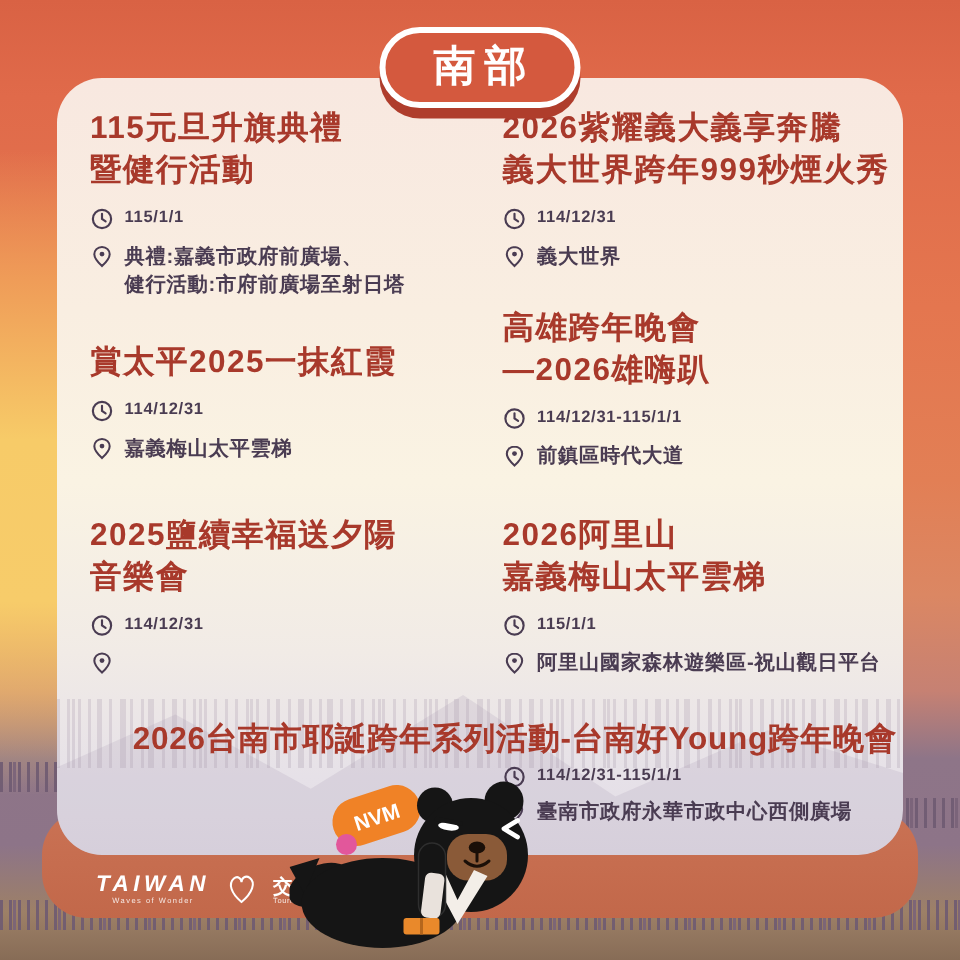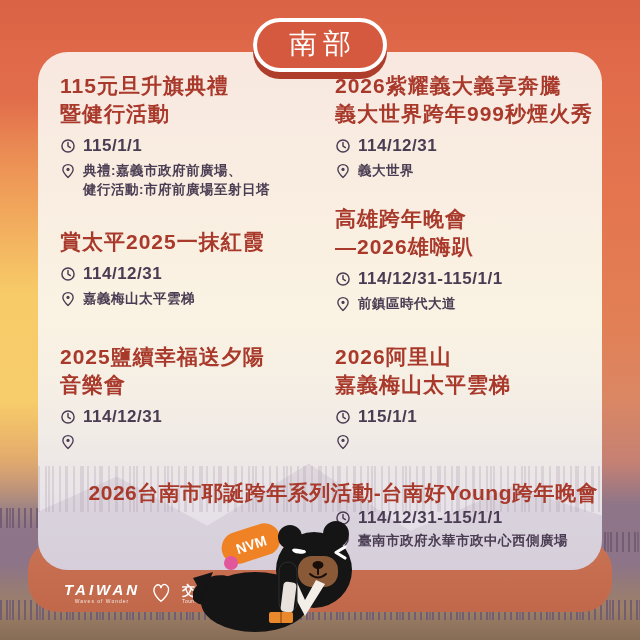--- a/index.html
+++ b/index.html
@@ -31,36 +31,36 @@
     background:rgba(172,160,182,.22);
     clip-path:polygon(0 100%,0 55%,14% 28%,30% 66%,48% 18%,66% 70%,84% 36%,100% 58%,100% 100%); }
   .card .wm-trees { position:absolute; left:0; bottom:58px; width:100%; height:46px; opacity:.18;
     background:repeating-linear-gradient(90deg,#8A7790 0 2px,transparent 2px 7px),
                repeating-linear-gradient(90deg,transparent 0 10px,#8A7790 10px 12px,transparent 12px 17px); }
 
   
   .badge { position:absolute; left:50%; top:18px; transform:translateX(-50%); z-index:5;
     background:#D4593E; color:#FFFFFF; border:4px solid #FFFFFF; border-radius:28px;
     box-shadow:0 7px 0 #AF3D2C; padding:5px 26px 7px;
-    font-size:28px; font-weight:400; letter-spacing:6px; text-indent:6px; line-height:1.2; }
+    font-size:28px; font-weight:700; letter-spacing:6px; text-indent:6px; line-height:1.2; }
 
   
   .event { position:absolute; z-index:4; }
   .e0 { left:60px;  top:72px;  width:272px; }
   .e1 { left:335px; top:72px;  width:268px; }
   .e2 { left:60px;  top:228px; width:272px; }
   .e3 { left:335px; top:205px; width:268px; }
   .e4 { left:60px;  top:343px; width:272px; }
   .e5 { left:335px; top:343px; width:268px; }
   .etitle { color:#A8392B; font-size:21px; line-height:28px; font-weight:700;
     letter-spacing:1px; white-space:pre-line; margin-bottom:8px; }
   .erow { display:flex; align-items:flex-start; gap:7px; margin-bottom:6px; color:#4A3C52; }
   .icon { width:16px; height:16px; flex:none; margin-top:2px; color:#4A3C52; }
   .etext { font-size:13.5px; line-height:19px; font-weight:700; letter-spacing:.5px; white-space:pre-line; }
-  .edate { font-size:17px; letter-spacing:.5px; }
+  .edate { font-size:11px; letter-spacing:.5px; }
 
   
   .e6-title { position:absolute; left:42px; top:480px; width:556px; z-index:4; text-align:right;
     color:#A8392B; font-size:21px; font-weight:800; letter-spacing:.5px; line-height:26px; }
   .e6-rows { position:absolute; left:335px; top:508px; z-index:4; }
   .e6-rows .erow { margin-bottom:4px; }
 
   
   .footer-logos { position:absolute; left:64px; top:580px; z-index:4; display:flex;
     align-items:flex-end; gap:10px; color:#FFFFFF; }
@@ -196,20 +196,21 @@
           <circle cx="10" cy="10" r="7.6" fill="none" stroke="currentColor" stroke-width="1.8"></circle>
           <path d="M10 5.6 V10 L13 12" fill="none" stroke="currentColor" stroke-width="1.8" stroke-linecap="round"></path>
         </svg>
       <span class="etext edate">115/1/1</span>
     </div>
     <div class="erow">
       <svg class="icon" viewBox="0 0 20 20">
           <path d="M10 2 C6.2 2 3.6 4.9 3.6 8.1 C3.6 12 10 18 10 18 C10 18 16.4 12 16.4 8.1 C16.4 4.9 13.8 2 10 2 Z" fill="none" stroke="currentColor" stroke-width="1.7"></path>
           <circle cx="10" cy="8" r="2" fill="currentColor"></circle>
         </svg>
+      <span class="etext">阿里山國家森林遊樂區-祝山觀日平台</span>
     </div>
   </div>
 
   <div class="e6-title">2026台南市耶誕跨年系列活動-台南好Young跨年晚會</div>
   <div class="e6-rows">
     <div class="erow">
       <svg class="icon" viewBox="0 0 20 20">
           <circle cx="10" cy="10" r="7.6" fill="none" stroke="currentColor" stroke-width="1.8"></circle>
           <path d="M10 5.6 V10 L13 12" fill="none" stroke="currentColor" stroke-width="1.8" stroke-linecap="round"></path>
         </svg>

